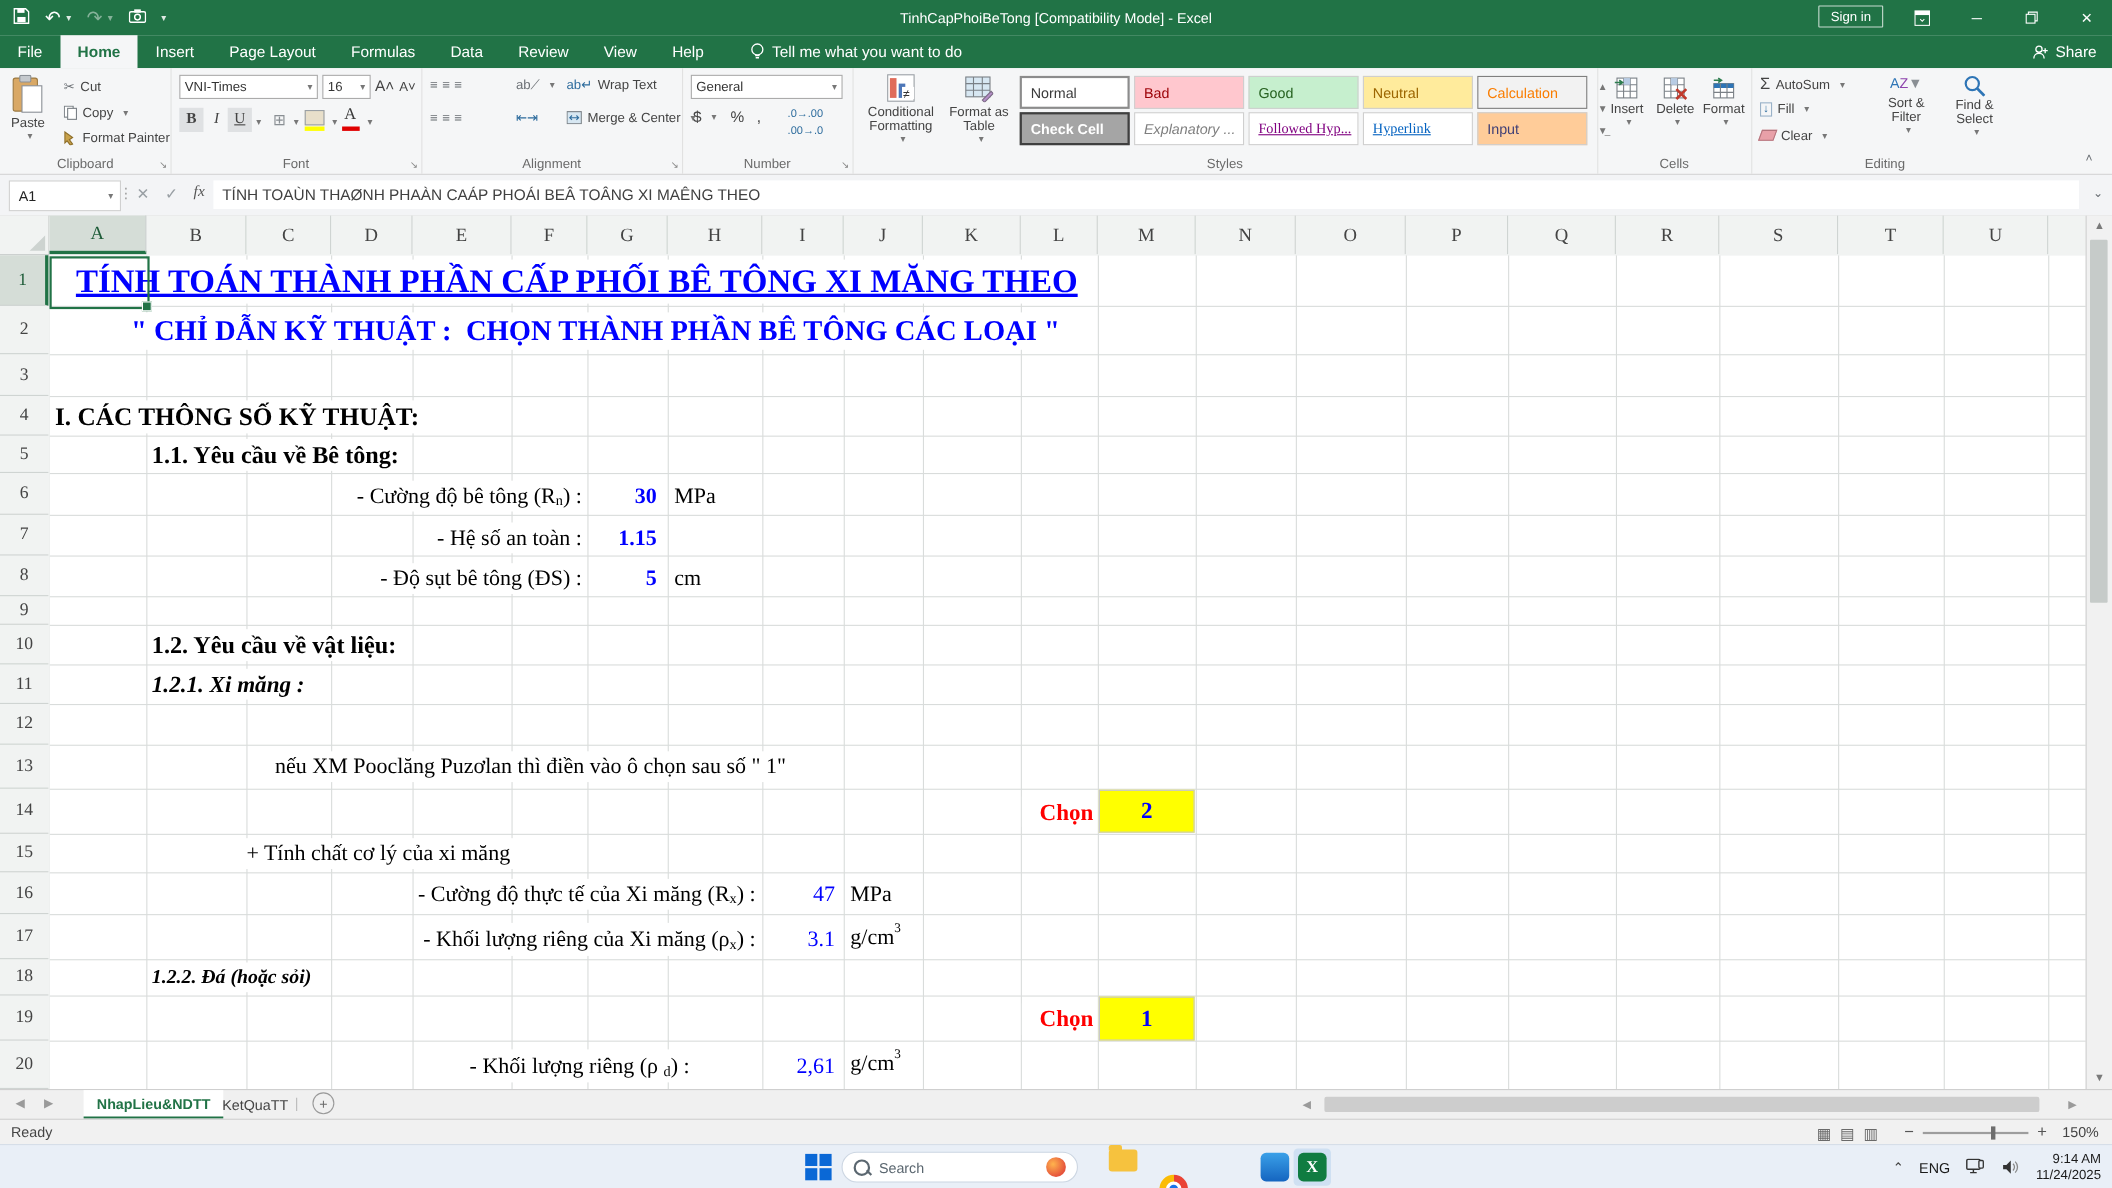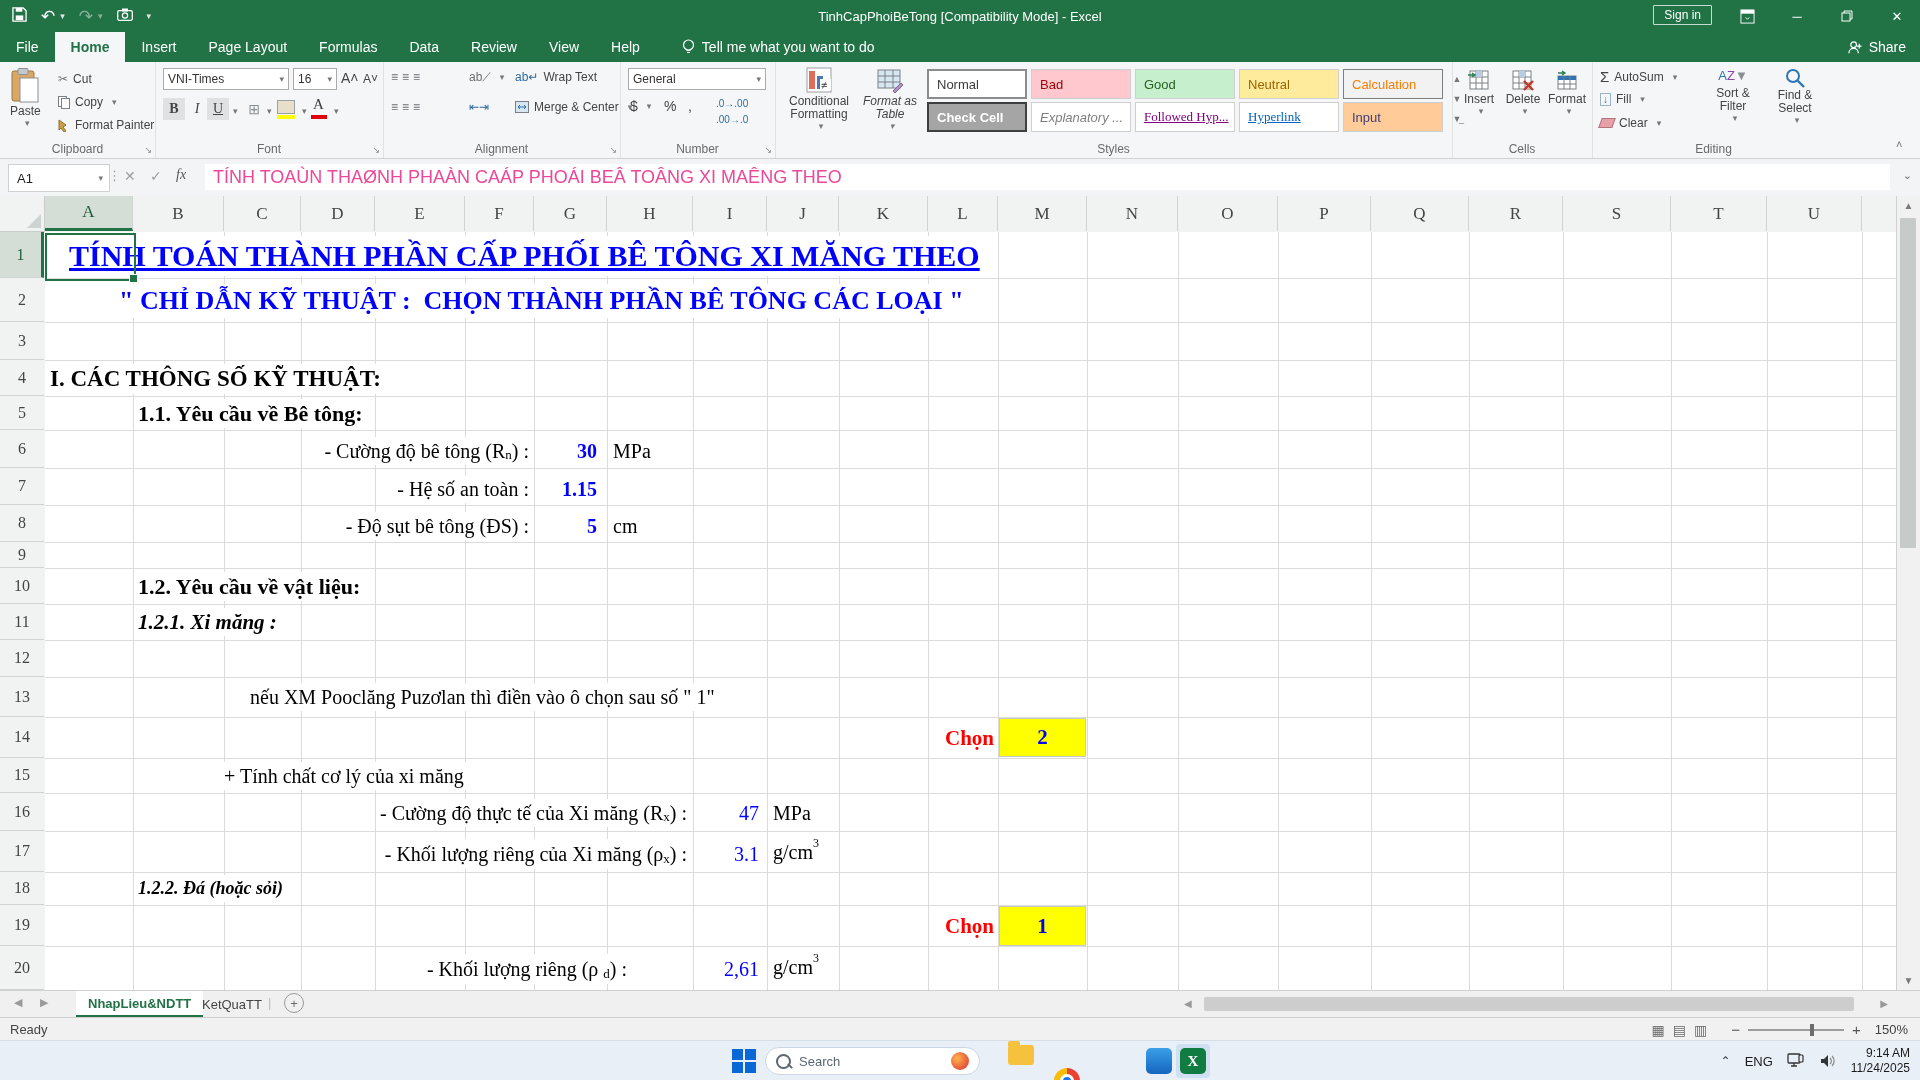--- a/index.html
+++ b/index.html
@@ -36,21 +36,21 @@
   .sc-neutral{background:#ffeb9c;color:#9c6500;}
   .sc-calc{background:#f2f2f2;color:#fa7d00;border:1px solid #7f7f7f;}
   .sc-check{background:#a5a5a5;color:#fff;border:2px solid #3f3f3f;font-weight:bold;}
   .sc-expl{color:#7f7f7f;font-style:italic;}
   .sc-fhyp{color:#800080;text-decoration:underline;font-family:"Liberation Serif",serif;}
   .sc-hyp{color:#0563c1;text-decoration:underline;font-family:"Liberation Serif",serif;}
   .sc-input{background:#ffcc99;color:#3f3f76;}
   
   .fbar{position:absolute;left:0;top:159px;width:1920px;height:37px;background:#f3f4f6;border-bottom:1px solid #d2d2d2;}
   .namebox{position:absolute;left:8px;top:5px;width:92px;height:26px;background:#fff;border:1px solid #d0d0d0;display:flex;align-items:center;padding-left:8px;font-size:13px;color:#222;}
-  .fxtext{position:absolute;left:205px;top:5px;right:30px;height:26px;background:#fff;display:flex;align-items:center;padding-left:8px;font-size:18px;color:#ec4899;white-space:pre;overflow:hidden;}
+  .fxtext{position:absolute;left:194px;top:5px;right:30px;height:26px;background:#fff;display:flex;align-items:center;padding-left:8px;font-size:14px;color:#404040;white-space:pre;overflow:hidden;}
   
   .colband{position:absolute;left:45px;top:196px;width:1852px;height:36px;background:#f1f3f2;border-bottom:1px solid #c8cdcb;}
   .colcell{position:absolute;top:0;height:35px;display:flex;align-items:center;justify-content:center;
            font-family:"Liberation Serif",serif;font-size:17px;color:#444;border-right:1px solid #cfd4d2;box-sizing:border-box;}
   .colcell.sel{background:#d5ddd7;border-bottom:3px solid #217346;color:#1e5c38;}
   .rowband{position:absolute;left:0;top:232px;width:45px;height:758px;background:#f1f3f2;border-right:1px solid #c8cdcb;}
   .rowcell{position:absolute;left:0;width:44px;display:flex;align-items:center;justify-content:center;
            font-family:"Liberation Serif",serif;font-size:16px;color:#444;border-bottom:1px solid #cfd4d2;box-sizing:border-box;}
   .rowcell.sel{background:#d5ddd7;border-right:3px solid #217346;color:#1e5c38;}
   .corner{position:absolute;left:0;top:196px;width:45px;height:36px;background:#f1f3f2;border-right:1px solid #c8cdcb;border-bottom:1px solid #c8cdcb;box-sizing:border-box;}
@@ -282,21 +282,21 @@
         <svg width="26" height="26" viewBox="0 0 26 26">
             <rect x="1" y="1" width="24" height="24" fill="#fff" stroke="#9aa0a5"></rect>
             <rect x="3" y="4" width="6" height="18" fill="#e06c5a"></rect>
             <rect x="11" y="9" width="6" height="13" fill="#4d77b8"></rect>
             <rect x="14" y="12" width="11" height="11" fill="#fff"></rect>
             <text x="15" y="22" font-size="11" fill="#333">≠</text>
           </svg>
         <span style="text-align:center;line-height:13px;margin-top:2px;">Conditional Formatting</span>
           <span class="carg">▾</span>
       </div>
-      <div class="abs bigbtn" style="left:84px;top:5px;width:62px;font-style:italic;">
+      <div class="abs bigbtn" style="left:84px;top:5px;width:62px;">
         <svg width="26" height="26" viewBox="0 0 26 26">
             <rect x="1" y="3" width="22" height="18" fill="#d7e7f2" stroke="#7a8086"></rect>
             <path d="M1 9h22M1 15h22M8 3v18M16 3v18" stroke="#7a8086"></path>
             <path d="M16 24l8-8 2 2-8 8z" fill="#b48ec7" stroke="#7a6a84"></path>
           </svg>
         <span style="text-align:center;line-height:13px;margin-top:2px;">Format as Table</span>
           <span class="carg">▾</span>
       </div>
 
       <div class="abs stylecell sc-normal" style="left:152px;top:7px;width:100px;">Normal</div>

